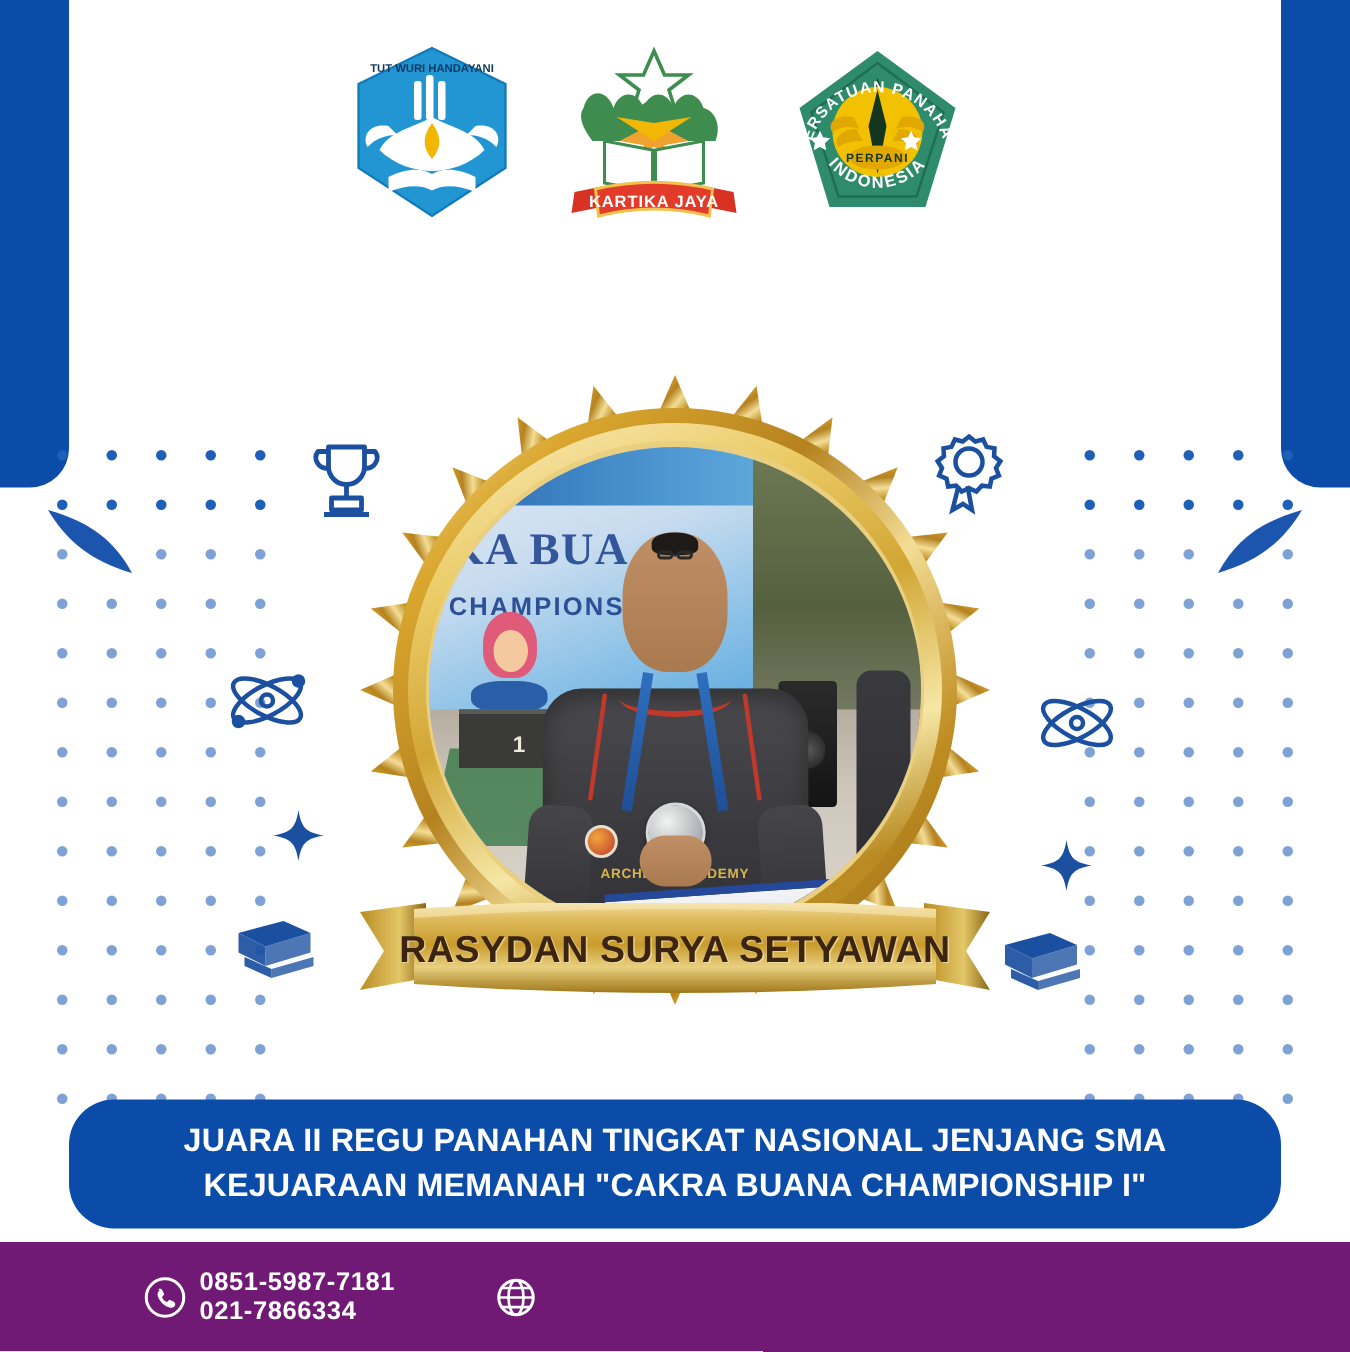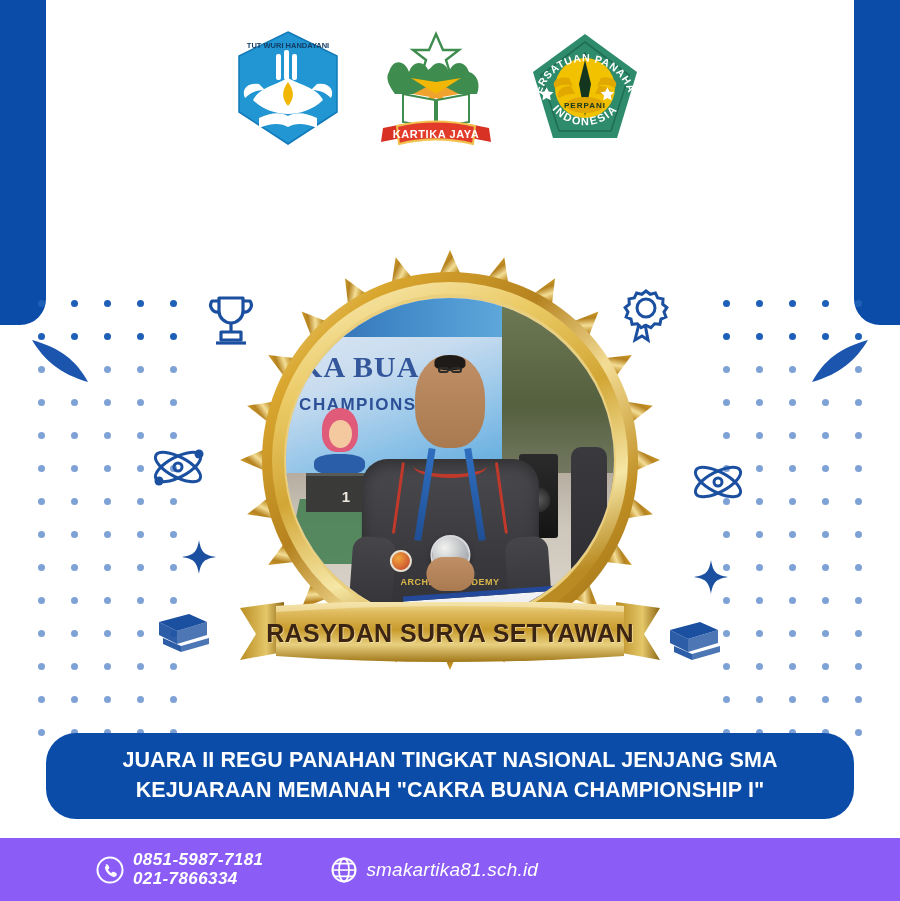--- a/index.html
+++ b/index.html
@@ -305,23 +305,23 @@
     font-family: "Liberation Sans", sans-serif;
     font-weight: bold;
     font-size: 21.5px;
     line-height: 1.4;
     letter-spacing: .1px;
     white-space: nowrap;
   }
 
   
   #footer {
-    position: absolute; left: 0; bottom: 0; width: 900px; height: 63px;
-    background: #8b5cf6;
-    display: flex; align-items: center; font-style: italic;
+    position: absolute; left: 0; bottom: 0; width: 900px; height: 73px;
+    background: #701a75;
+    display: flex; align-items: center;
   }
   .f-item { display: flex; align-items: center; gap: 9px; color: #fff; }
   #f-phone   { margin-left: 96px; }
   #f-website { margin-left: 68px; }
   #f-instagram { margin-left: 74px; }
   .f-phone-lines { display: flex; flex-direction: column; line-height: 1.1; }
   .f-phone-lines span {
     font-family: "Liberation Sans", sans-serif;
     font-size: 17px; font-weight: bold; letter-spacing: .4px;
   }
@@ -794,18 +794,17 @@
         <span>021-7866334</span>
       </div>
     </div>
 
     <div class="f-item" id="f-website">
       <svg width="26" height="26" viewBox="0 0 26 26">
         <circle cx="13" cy="13" r="11.5" fill="none" stroke="#fff" stroke-width="2"></circle>
         <ellipse cx="13" cy="13" rx="5" ry="11.5" fill="none" stroke="#fff" stroke-width="1.8"></ellipse>
         <path d="M1.5 13 h23 M3.4 6.6 h19.2 M3.4 19.4 h19.2" stroke="#fff" stroke-width="1.7" fill="none"></path>
       </svg>
-      <span class="f-text">smakartika81.sch.id</span>
     </div>
 
   </div>
 
 </div>
 
 </body></html>

